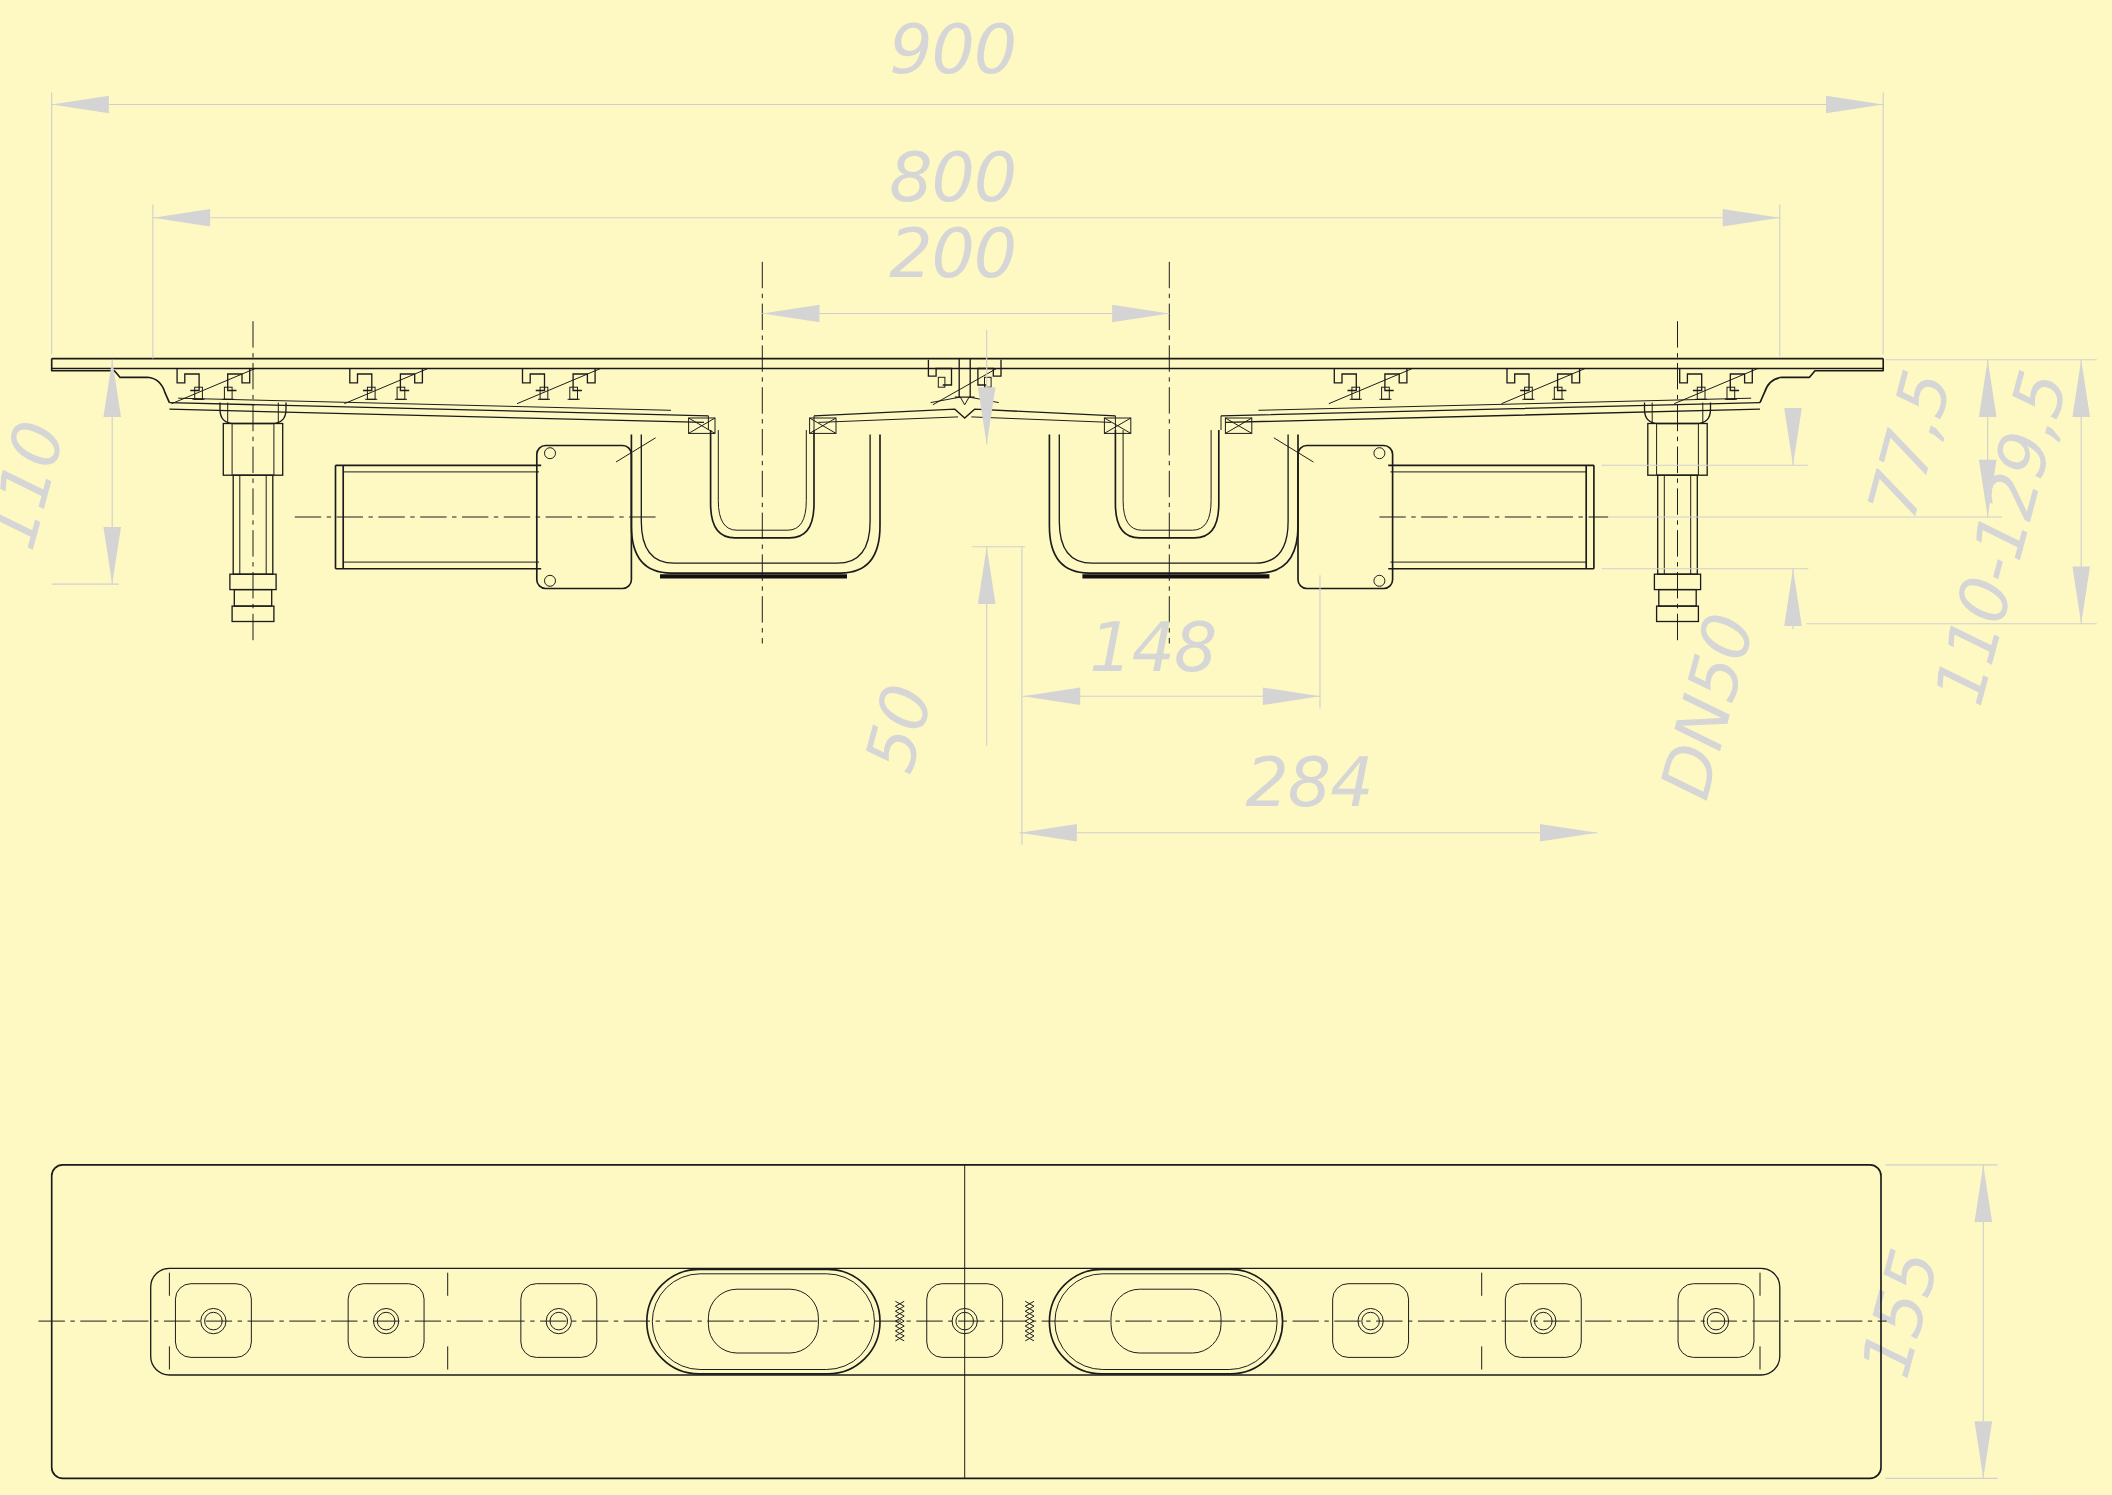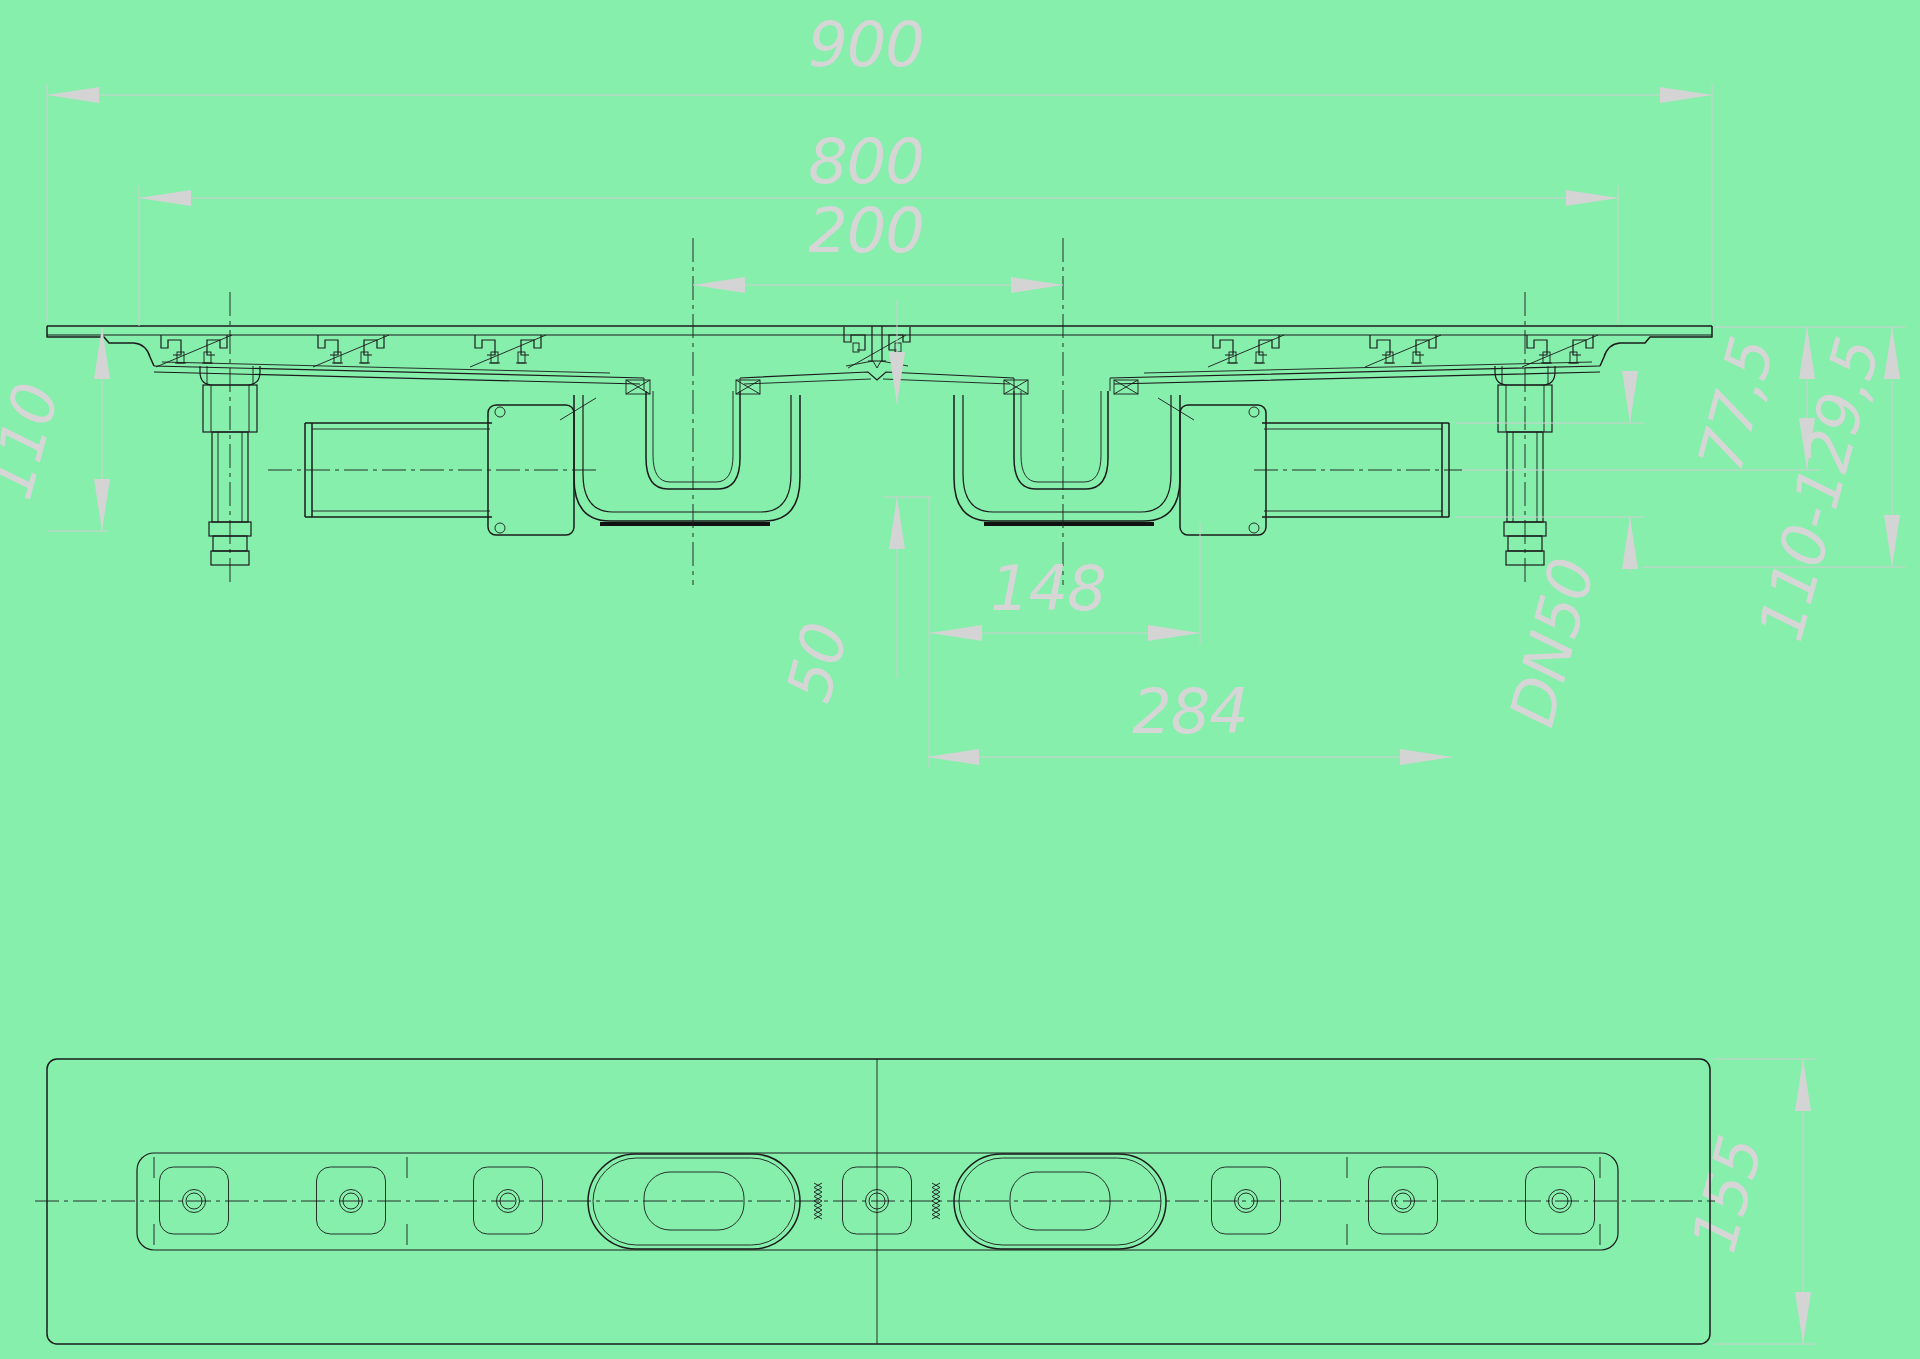--- a/index.html
+++ b/index.html
@@ -1,16 +1,16 @@
 <!DOCTYPE html>
 <html><head>
 <meta charset="utf-8">
 <style>
   html,body{margin:0;padding:0;background:#ffffff;}
-  #stage{position:relative;width:1920px;height:1359px;background:#86efac;overflow:hidden;}
+  #stage{position:relative;width:1920px;height:1359px;background:#fef9c3;overflow:hidden;}
   svg{display:block;}
   .geo{stroke:#1b1b1b;fill:none;stroke-width:1.5;stroke-linejoin:round;stroke-linecap:butt;}
   .geo-thin{stroke:#1b1b1b;fill:none;stroke-width:0.9;}
   .geo-med{stroke:#1b1b1b;fill:none;stroke-width:1.2;}
   .geo-thick{stroke:#111;fill:none;stroke-width:4;}
   .cl{stroke:#1b1b1b;fill:none;stroke-width:0.9;stroke-dasharray:24 5 4 5;}
   .dim{stroke:#cfcfcf;fill:none;stroke-width:1;}
   .dim-arrow{fill:#d4d4d4;stroke:none;}
   .dim-text{font-family:"DejaVu Sans",sans-serif;font-style:italic;font-size:62px;fill:#d6d6d6;letter-spacing:-1px;}
   text{user-select:none;}

